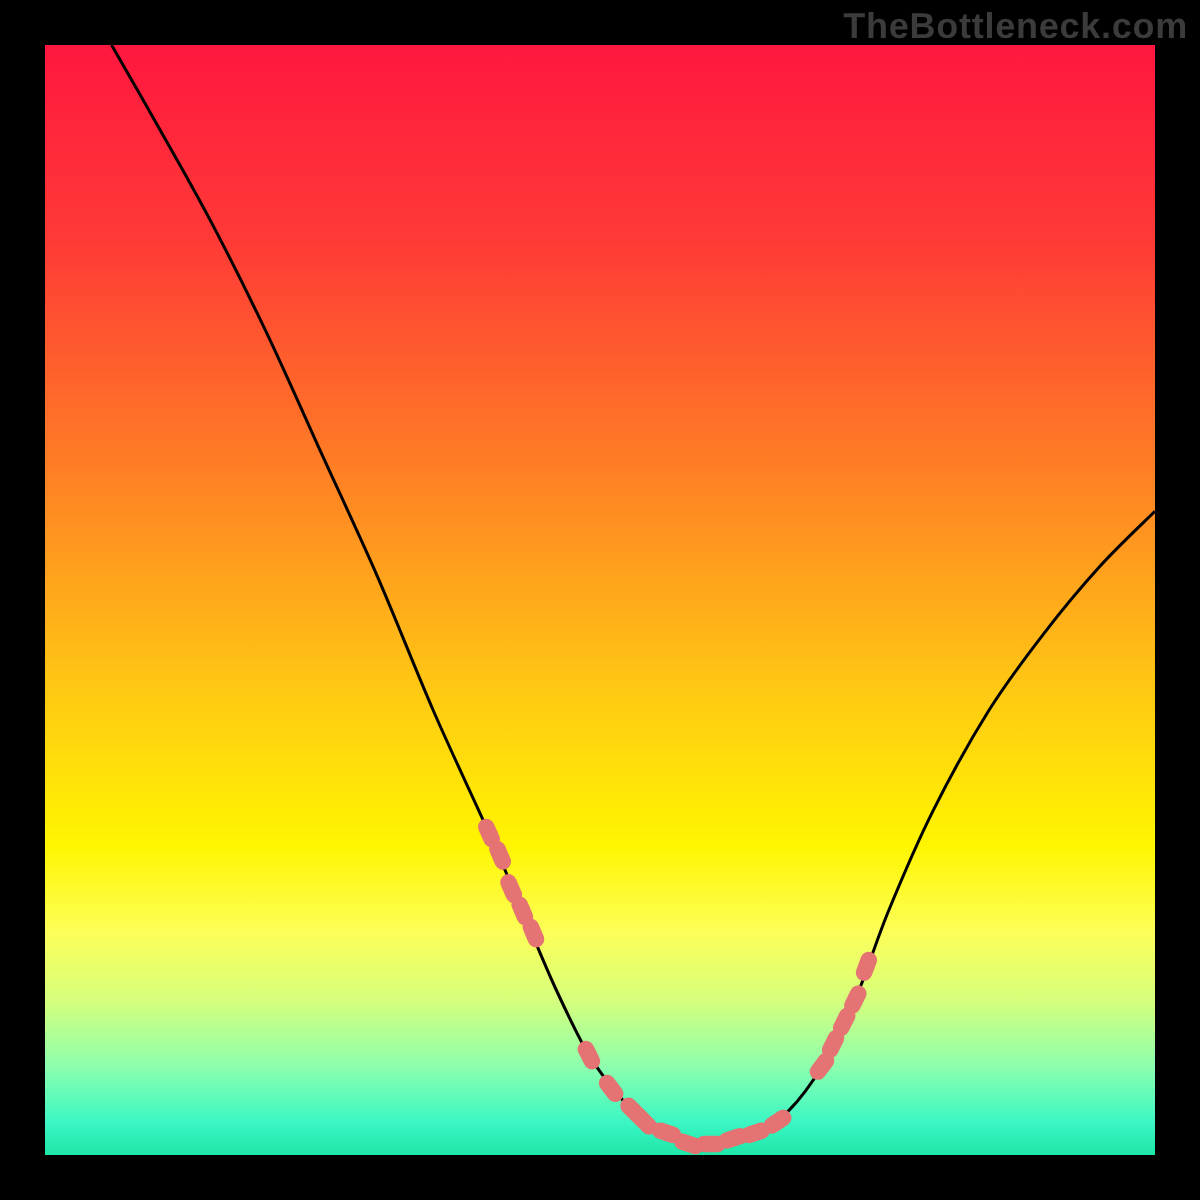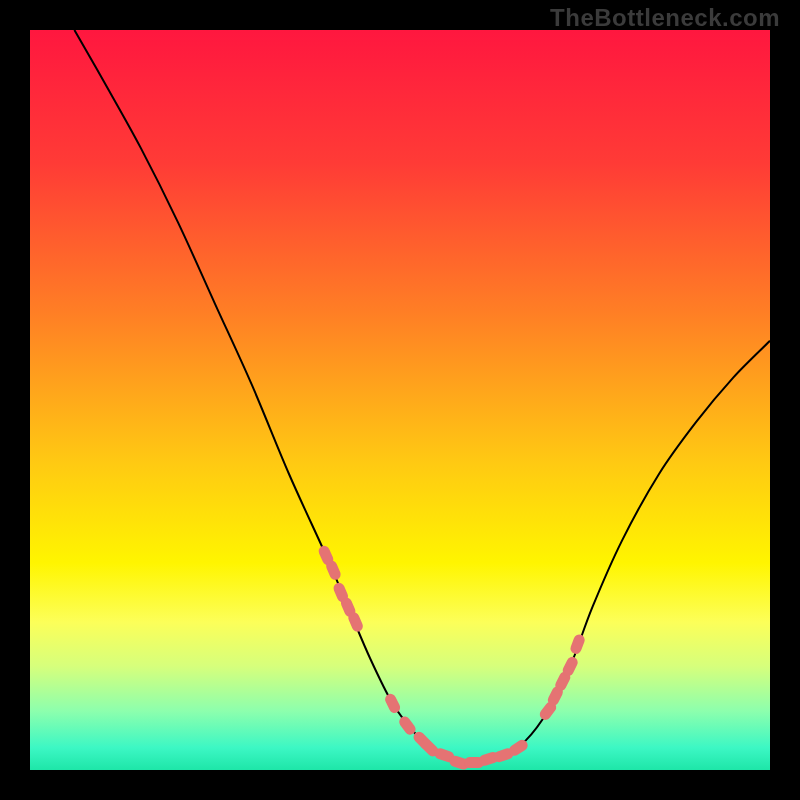--- a/index.html
+++ b/index.html
@@ -13,21 +13,21 @@
   }
   .frame {
     position: relative;
     width: 800px;
     height: 800px;
     background: #000;
   }
   .watermark {
     position: absolute;
     top: 4px;
-    right: 20px;
+    right: 8px;
     color: #3b3b3b;
     font-size: 24px;
     font-weight: bold;
     letter-spacing: 0.5px;
     z-index: 3;
   }
   .plot {
     position: absolute;
     left: 30px;
     top: 30px;

